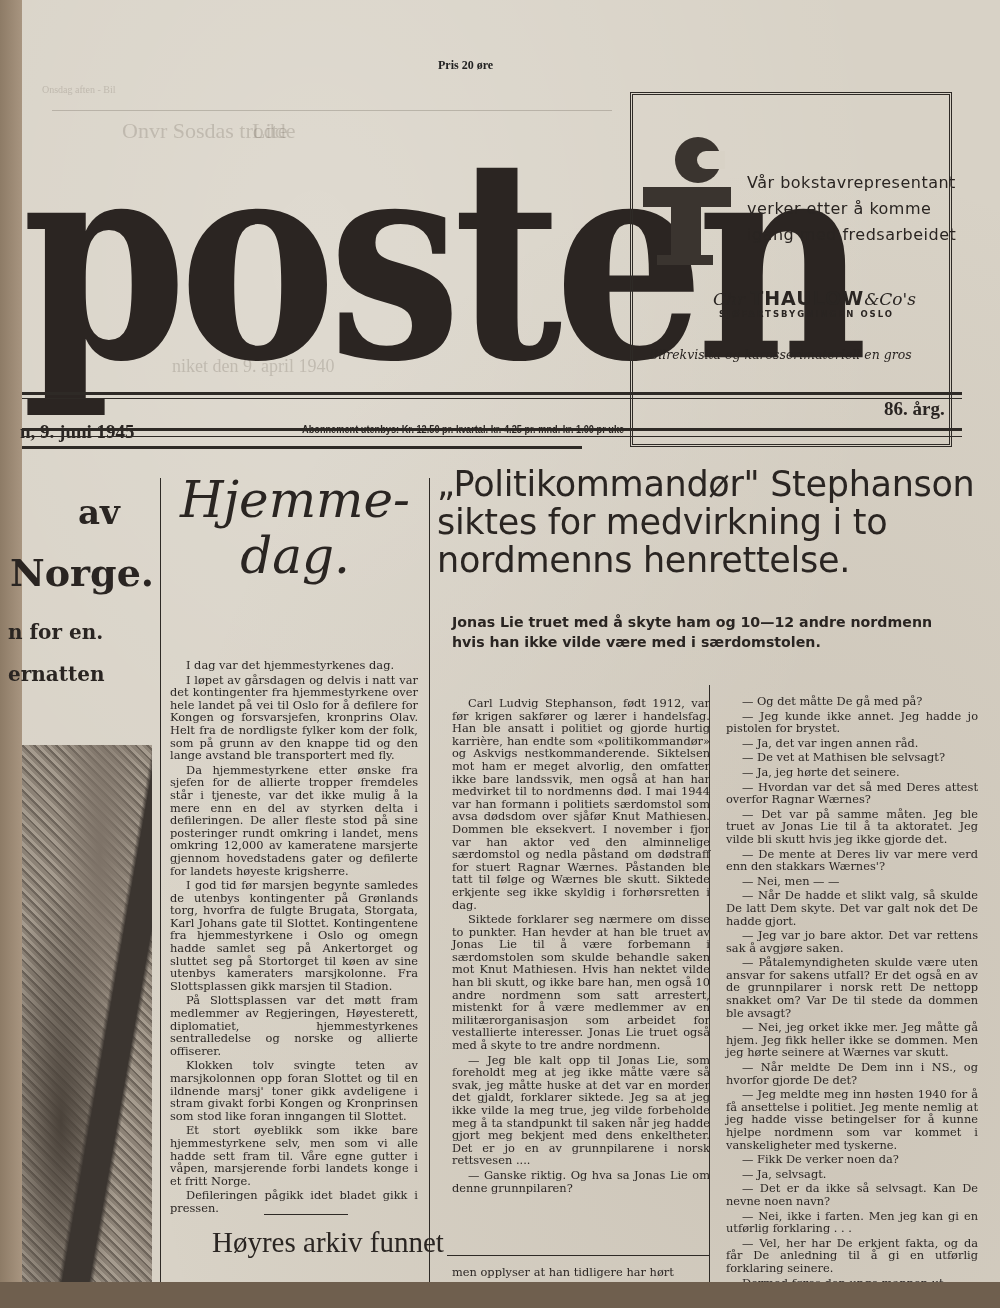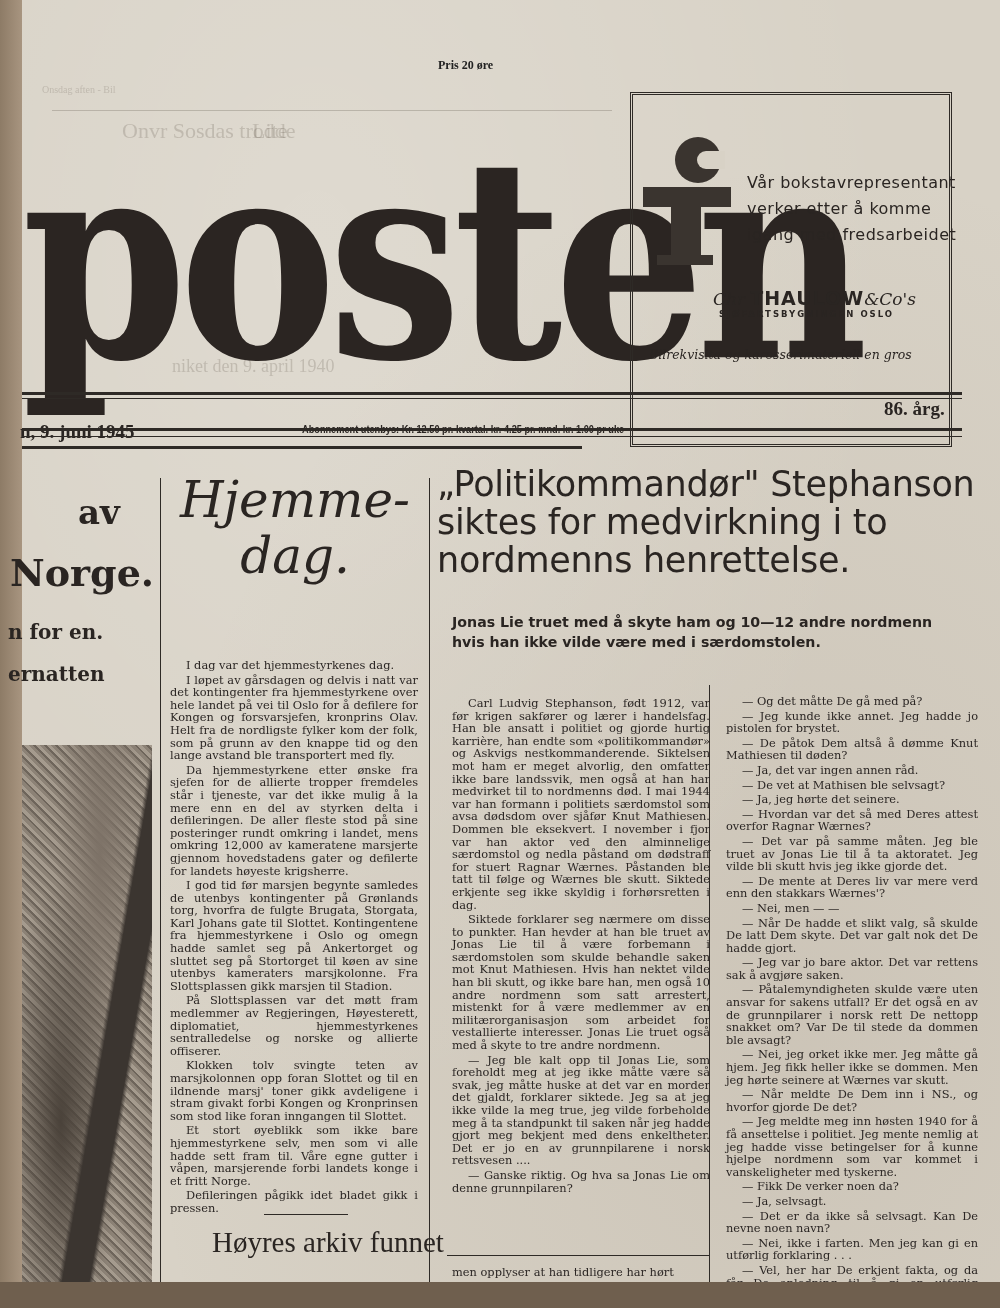--- a/index.html
+++ b/index.html
@@ -182,21 +182,20 @@
     <p>— Ganske riktig. Og hva sa Jonas Lie om denne grunnpilaren?</p>
   </div>
   <div class="abs r-bottom-rule"></div>
   <div class="abs body-col r-bottom-text">
     <p class="noindent">men opplyser at han tidligere har hørt</p>
   </div>
 
   <div class="abs body-col r2-body">
     <p>— Og det måtte De gå med på?</p>
     <p>— Jeg kunde ikke annet. Jeg hadde jo pistolen for brystet.</p>
-    <p>— De påtok Dem altså å dømme Knut Mathiesen til døden?</p>
     <p>— Ja, det var ingen annen råd.</p>
     <p>— De vet at Mathisen ble selvsagt?</p>
     <p>— Ja, jeg hørte det seinere.</p>
     <p>— Hvordan var det så med Deres attest overfor Ragnar Wærnes?</p>
     <p>— Det var på samme måten. Jeg ble truet av Jonas Lie til å ta aktoratet. Jeg vilde bli skutt hvis jeg ikke gjorde det.</p>
     <p>— De mente at Deres liv var mere verd enn den stakkars Wærnes'?</p>
     <p>— Nei, men — —</p>
     <p>— Når De hadde et slikt valg, så skulde De latt Dem skyte. Det var galt nok det De hadde gjort.</p>
     <p>— Jeg var jo bare aktor. Det var rettens sak å avgjøre saken.</p>
     <p>— Påtalemyndigheten skulde være uten ansvar for sakens utfall? Er det også en av de grunnpilarer i norsk rett De nettopp snakket om? Var De til stede da dommen ble avsagt?</p>

